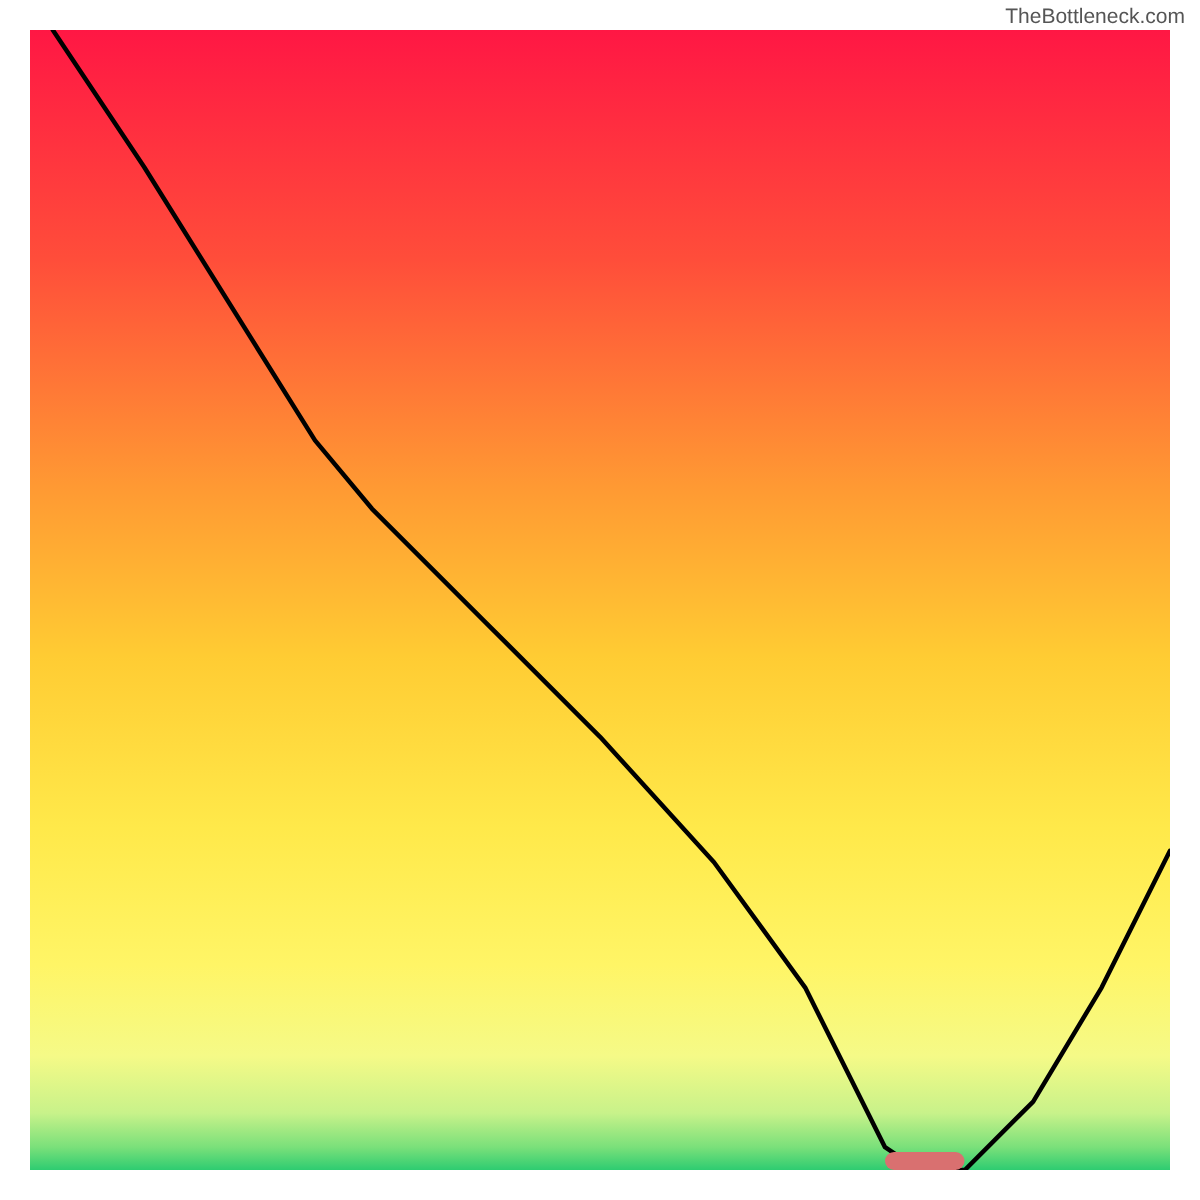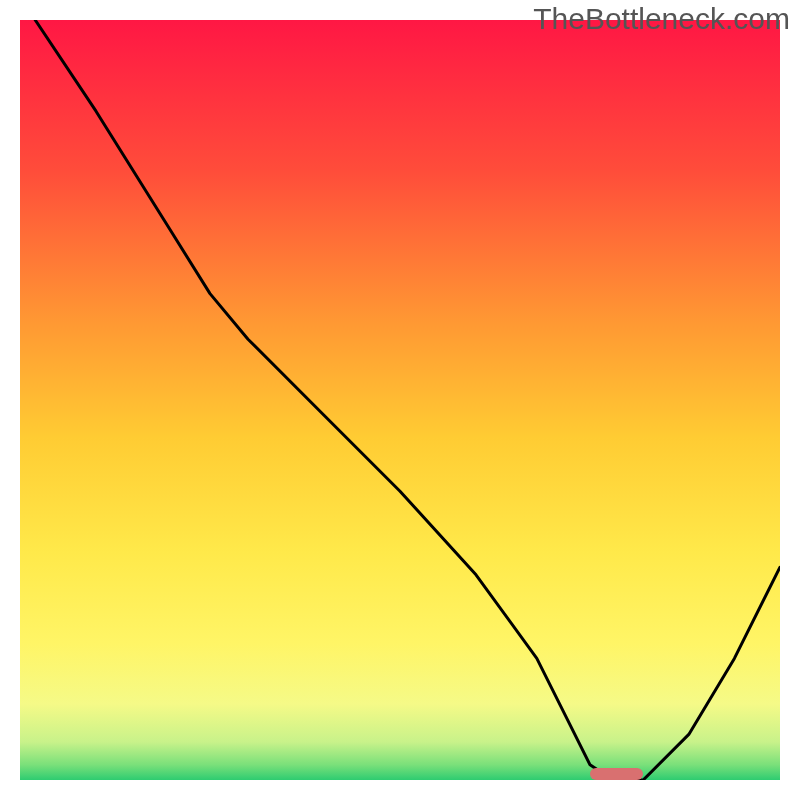--- a/index.html
+++ b/index.html
@@ -7,21 +7,21 @@
     width: 800px;
     height: 800px;
     background: #ffffff;
     position: relative;
     font-family: Arial, sans-serif;
   }
   .watermark {
     position: absolute;
     top: 2px;
     right: 10px;
-    font-size: 30px;
+    font-size: 14px;
     color: #555555;
     font-weight: normal;
     z-index: 10;
   }
   .plot-area {
     position: absolute;
     left: 20px;
     top: 20px;
     width: 760px;
     height: 760px;

